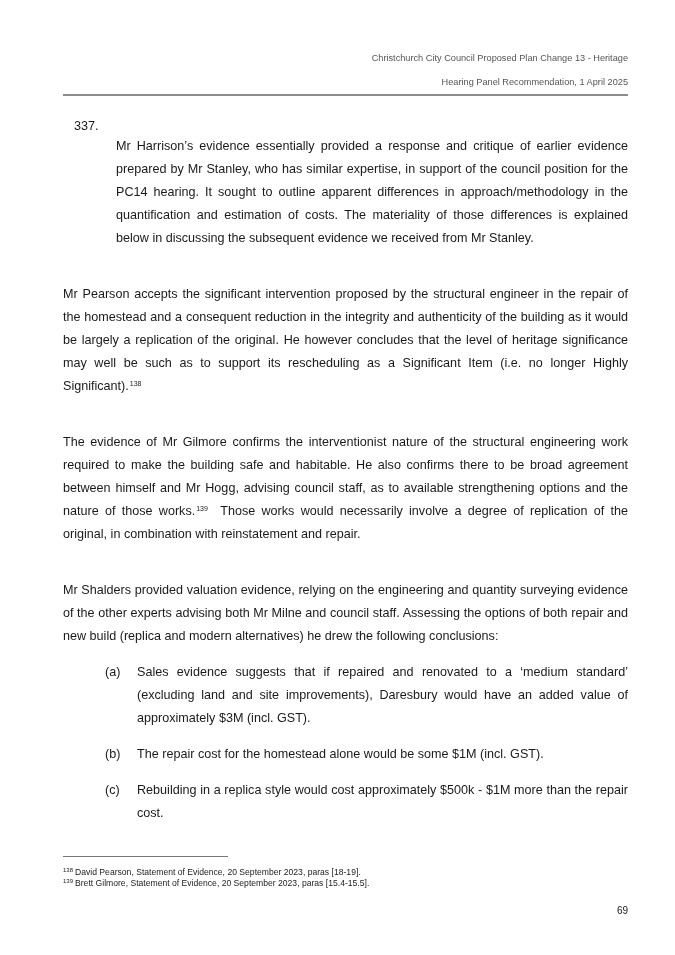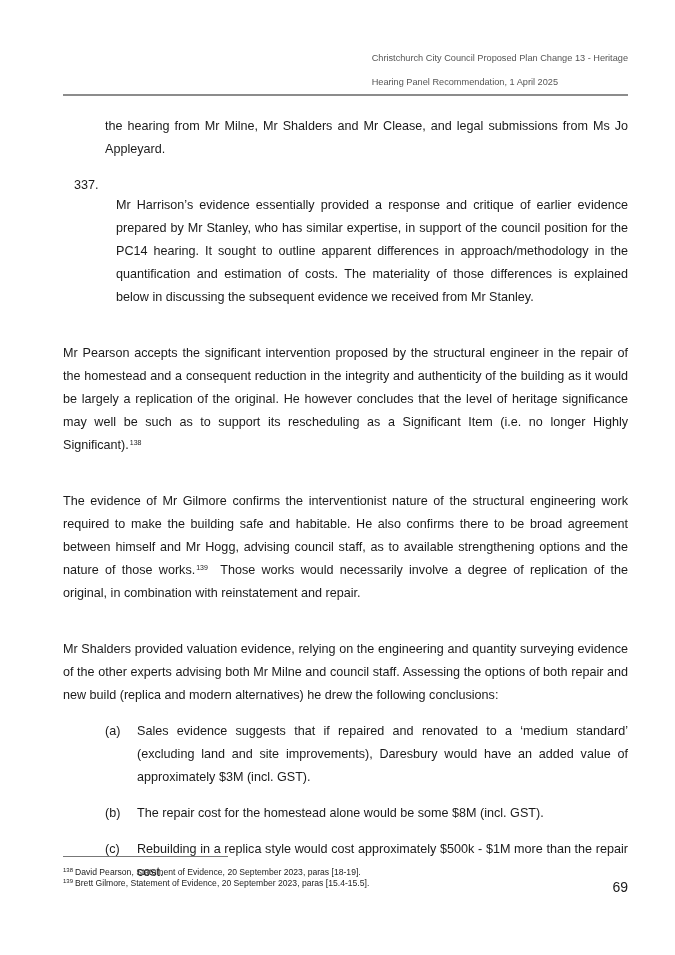--- a/index.html
+++ b/index.html
@@ -1,50 +1,49 @@
 <!DOCTYPE html>
 <html><head>
 <meta charset="utf-8">
 <style>
   html, body { margin: 0; padding: 0; background: #ffffff; }
   body { width: 675px; height: 955px; position: relative; overflow: hidden;
          font-family: "Liberation Sans", sans-serif; color: #1a1a1a; }
-  .header { position: absolute; right: 47px; top: 52px; 
+  .header { position: absolute; right: 47px; top: 52px; text-align: right;
             font-size: 9.2px; color: #555555; }
   .header .line1 { height: 12px; line-height: 12px; }
   .header .line2 { margin-top: 12px; height: 12px; line-height: 12px; }
   .header-rule { position: absolute; left: 63px; top: 94px; width: 565px; height: 2px; background: #8c8c8c; }
 
   .body-text { position: absolute; left: 63px; top: 115px; width: 565px; font-size: 12.6px; line-height: 23px; }
   .para { display: flex; margin-bottom: 13px; }
   .para .num { width: 42px; flex: none; margin-left: 11px; }
   .para .txt { flex: 1; text-align: justify; margin-top: 20px; }
   .cont { padding-left: 42px; text-align: justify; margin-bottom: 13px; }
   .items { padding-left: 42px; margin-top: 0; }
   .item { display: flex; margin-bottom: 13px; }
   .item .lbl { width: 32px; flex: none; }
   .item .txt { flex: 1; text-align: justify; }
   sup { font-size: 7px; vertical-align: top; position: relative; top: -3px; margin-left: 1px; }
 
   .fn-rule { position: absolute; left: 63px; top: 856px; width: 165px; height: 1px; background: #777777; }
   .footnotes { position: absolute; left: 63px; top: 867px; font-size: 8.6px; line-height: 11px; color: #222222; }
   .footnotes sup { font-size: 6px; top: -2px; margin-right: 2px; margin-left: 0; }
-  .page-number { position: absolute; right: 47px; top: 879px; font-size: 14px; }
+  .page-number { position: absolute; right: 47px; top: 905px; font-size: 10px; }
 </style>
 </head>
 <body>
 
 <div class="header">
   <div class="line1">Christchurch City Council Proposed Plan Change 13 - Heritage</div>
   <div class="line2">Hearing Panel Recommendation, 1 April 2025</div>
 </div>
 <div class="header-rule"></div>
 
 <div class="body-text">
-  <div class="cont">the hearing from Mr Milne, Mr Shalders and Mr Clease, and legal submissions from Ms Jo Appleyard.</div>
 
   <div class="para">
     <span class="num">337.</span>
     <span class="txt">Mr Harrison’s evidence essentially provided a response and critique of earlier evidence prepared by Mr Stanley, who has similar expertise, in support of the council position for the PC14 hearing. It sought to outline apparent differences in approach/methodology in the quantification and estimation of costs.  The materiality of those differences is explained below in discussing the subsequent evidence we received from Mr Stanley.</span>
   </div>
 
   <div class="para">
     <span class="txt"><span>Mr Pearson accepts the significant intervention proposed by the structural engineer in the repair of the homestead and a consequent reduction in the integrity and authenticity of the building as it would be largely a replication of the original.  He however concludes that the level of heritage significance may well be such as to support its rescheduling as a Significant Item (i.e. no longer Highly Significant).</span><sup>138</sup></span>
   </div>
 
@@ -56,21 +55,21 @@
     <span class="txt">Mr Shalders provided valuation evidence, relying on the engineering and quantity surveying evidence of the other experts advising both Mr Milne and council staff.  Assessing the options of both repair and new build (replica and modern alternatives) he drew the following conclusions:</span>
   </div>
 
   <div class="items">
     <div class="item">
       <span class="lbl">(a)</span>
       <span class="txt">Sales evidence suggests that if repaired and renovated to a ‘medium standard’ (excluding land and site improvements), Daresbury would have an added value of approximately $3M (incl. GST).</span>
     </div>
     <div class="item">
       <span class="lbl">(b)</span>
-      <span class="txt">The repair cost for the homestead alone would be some $8M (incl. GST).</span>
+      <span class="txt">The repair cost for the homestead alone would be some $1M (incl. GST).</span>
     </div>
     <div class="item">
       <span class="lbl">(c)</span>
       <span class="txt">Rebuilding in a replica style would cost approximately $500k - $1M more than the repair cost.</span>
     </div>
   </div>
 </div>
 
 <div class="fn-rule"></div>
 <div class="footnotes">

